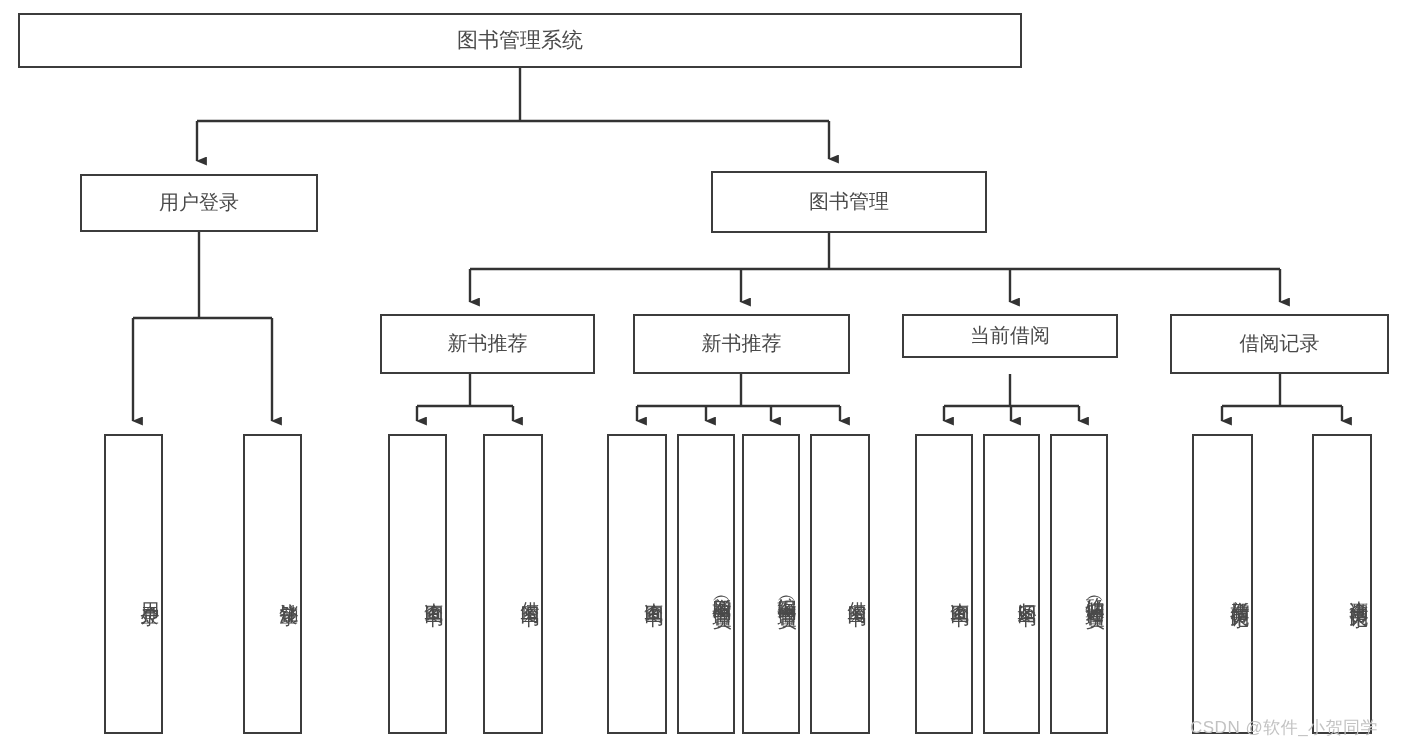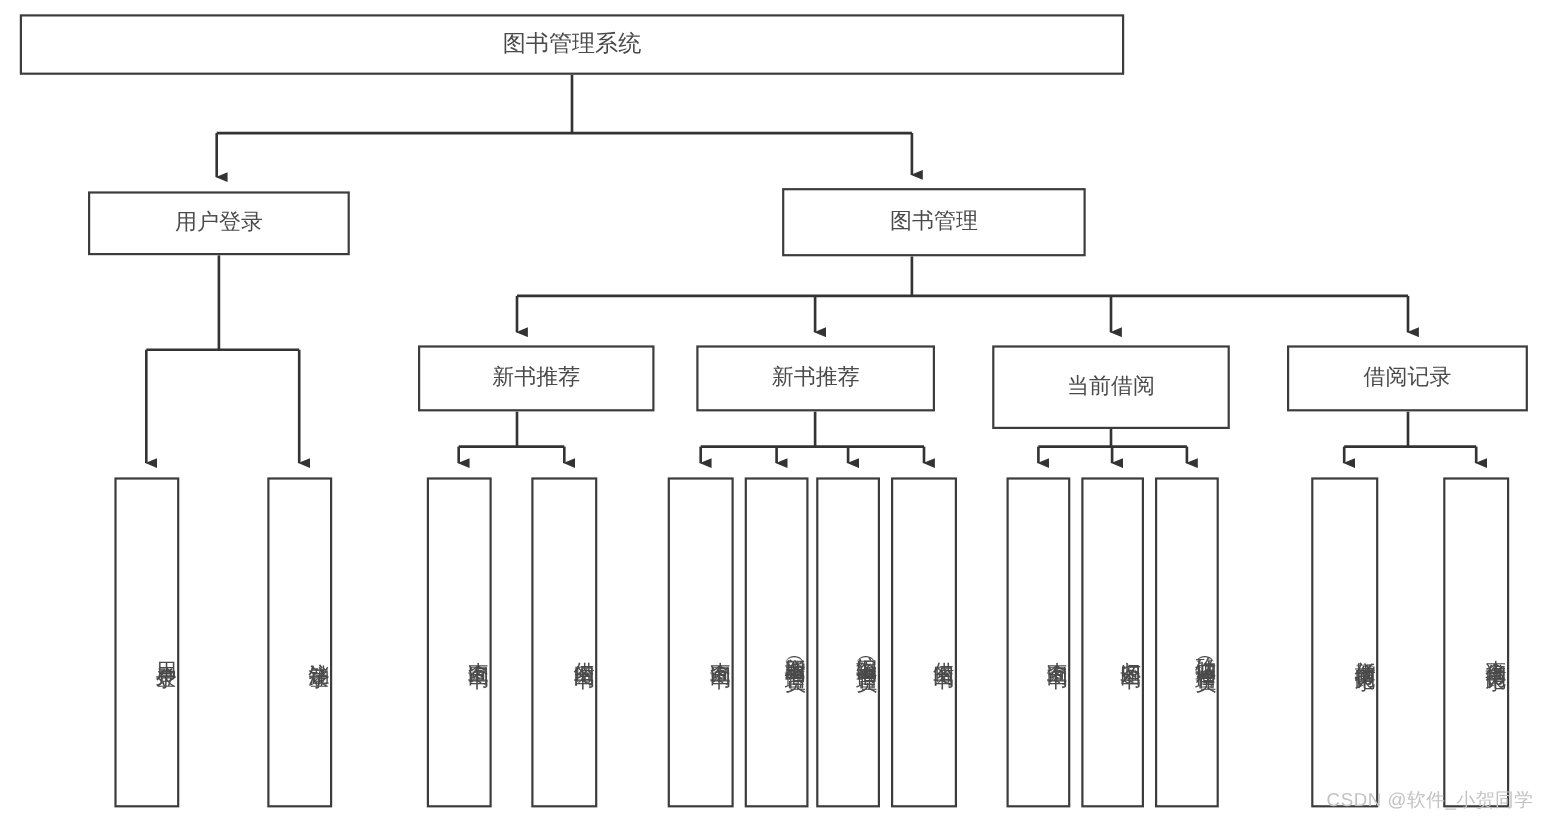--- a/index.html
+++ b/index.html
@@ -58,21 +58,20 @@
     writing-mode: vertical-rl;
     text-orientation: upright;
     white-space: nowrap;
   }
   .watermark {
     position: absolute;
     font-size: 17px;
     color: #c2c2c2;
     white-space: nowrap;
     letter-spacing: 0.5px;
-    margin-left: 16px;
   }
 </style>
 </head>
 <body>
 
 <div id="canvas">
 
   <svg id="edges" viewBox="0 0 1405 747" xmlns="http://www.w3.org/2000/svg">
     <defs>
       <marker id="arrow" viewBox="0 0 10 12" refX="5" refY="11" markerWidth="9" markerHeight="11" orient="auto-start-reverse" markerUnits="userSpaceOnUse">
@@ -137,21 +136,21 @@
   <div class="node branch" style="left:711px; top:171px; width:276px; height:62px;">
     <span class="lbl">图书管理</span>
   </div>
 
   <div class="node branch" style="left:380px; top:314px; width:215px; height:60px;">
     <span class="lbl">新书推荐</span>
   </div>
   <div class="node branch" style="left:633px; top:314px; width:217px; height:60px;">
     <span class="lbl">新书推荐</span>
   </div>
-  <div class="node branch" style="left:902px; top:314px; width:216px; height:76px;">
+  <div class="node branch" style="left:902px; top:314px; width:216px; height:44px;">
     <span class="lbl">当前借阅</span>
   </div>
   <div class="node branch" style="left:1170px; top:314px; width:219px; height:60px;">
     <span class="lbl">借阅记录</span>
   </div>
 
   <div class="node leaf" style="left:104px; top:434px; width:59px; height:300px;">
     <span class="lbl">用户登录</span>
   </div>
   <div class="node leaf" style="left:243px; top:434px; width:59px; height:300px;">

